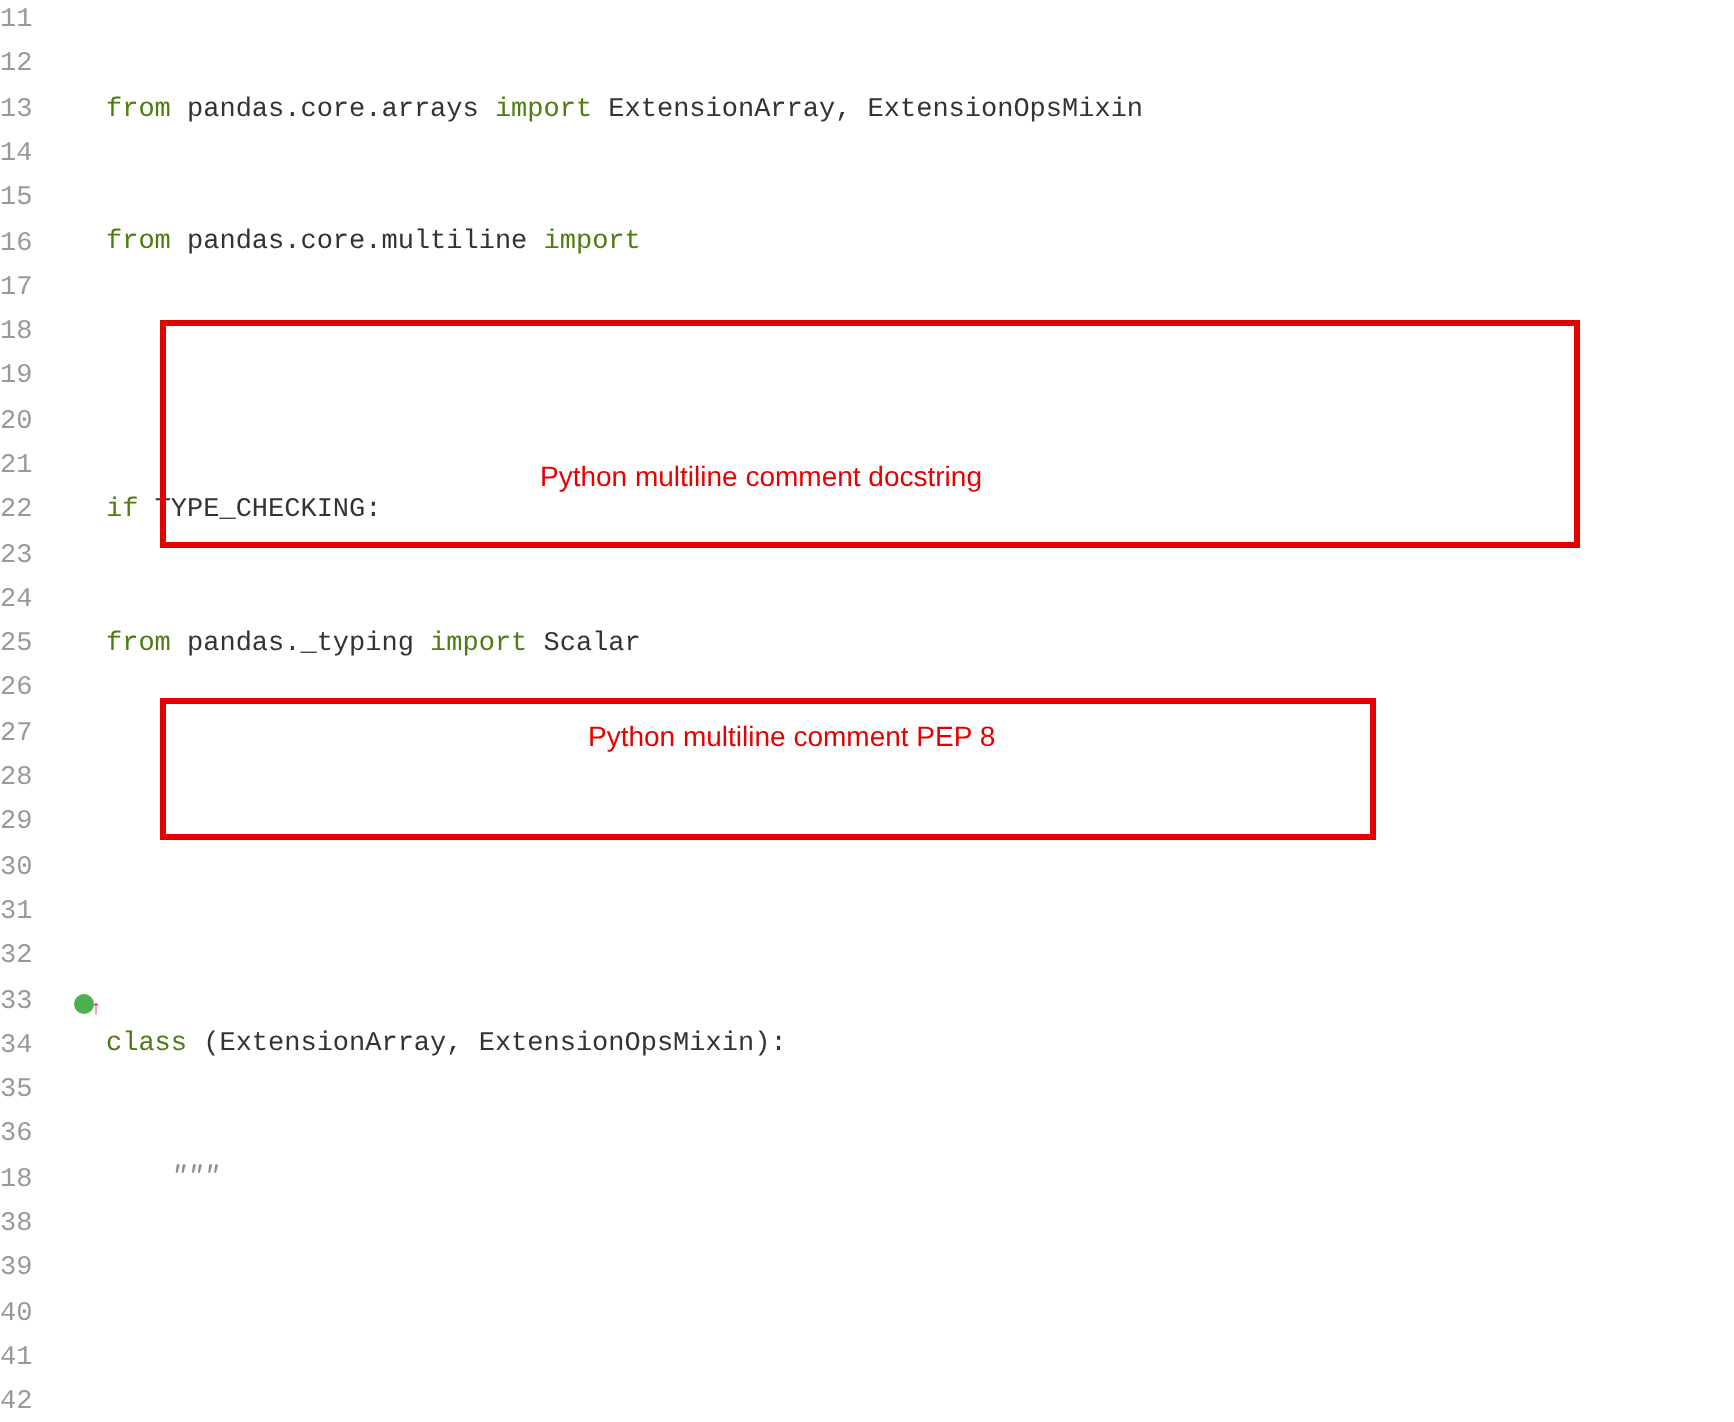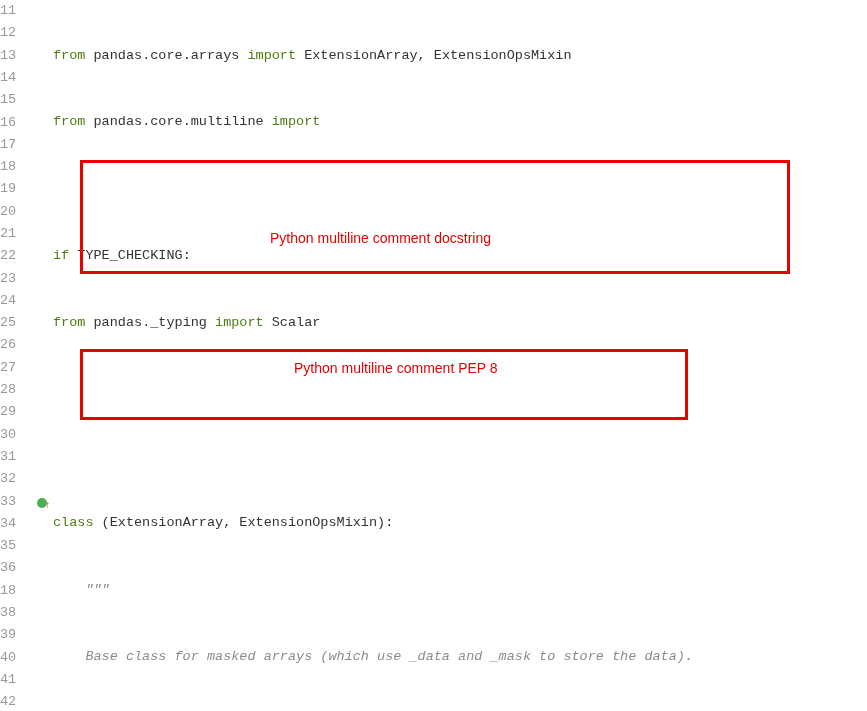--- a/index.html
+++ b/index.html
@@ -64,21 +64,20 @@
     <div class="code">
       <div class="line"><span class="kw">from </span><span>pandas</span><span>.</span><span>core</span><span>.</span><span>arrays</span><span class="kw"> import </span><span>ExtensionArray</span><span>, </span><span>ExtensionOpsMixin</span></div>
       <div class="line"><span class="kw">from </span><span>pandas</span><span>.</span><span>core</span><span>.</span><span>multiline</span><span class="kw"> import </span></div>
       <div class="line"></div>
       <div class="line"><span class="kw">if </span><span>TYPE_CHECKING</span><span>:</span></div>
       <div class="line">    <span class="kw">from </span><span>pandas</span><span>.</span><span>_typing</span><span class="kw"> import </span><span>Scalar</span></div>
       <div class="line"></div>
       <div class="line"></div>
       <div class="line"><span class="kw">class </span><span>(</span><span>ExtensionArray</span><span>, </span><span>ExtensionOpsMixin</span><span>)</span><span>:</span></div>
       <div class="line"><span class="docstr">    """</span></div>
-      <div class="line"><span class="docstr">    Base class for masked arrays (which use _data and _mask to store the data).</span></div>
       
       
       
       
       
       
       
       
       
       

